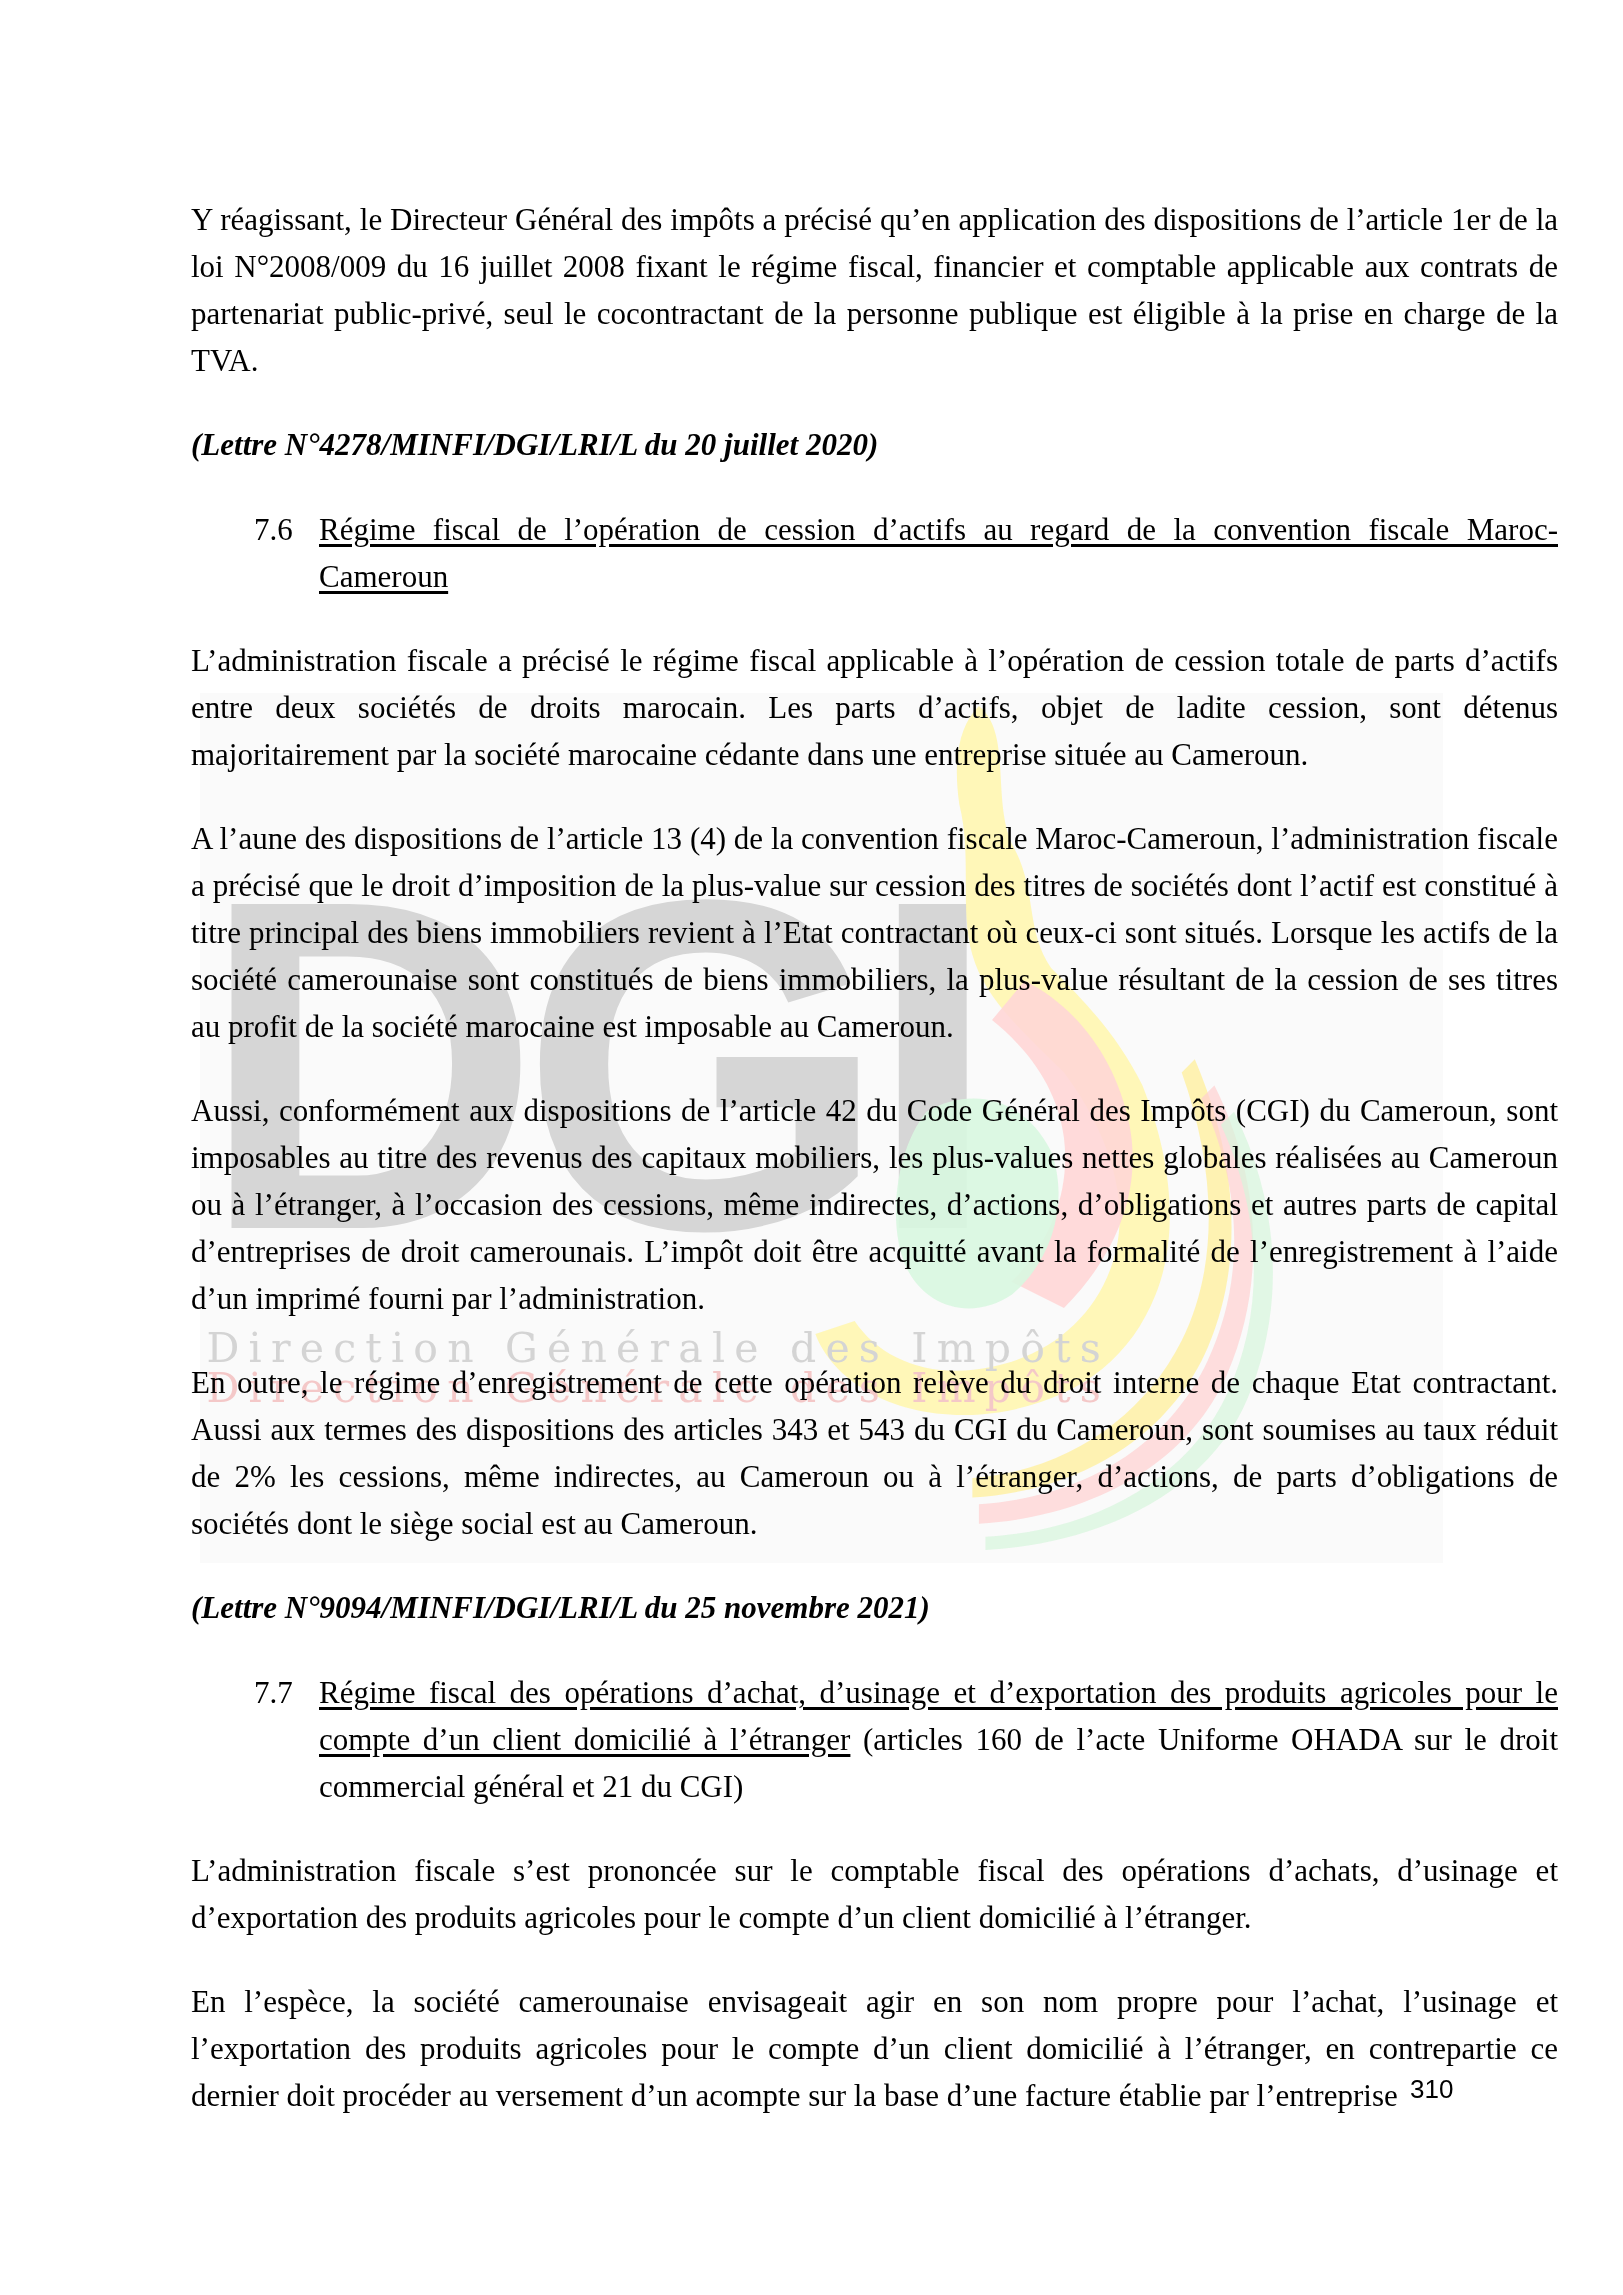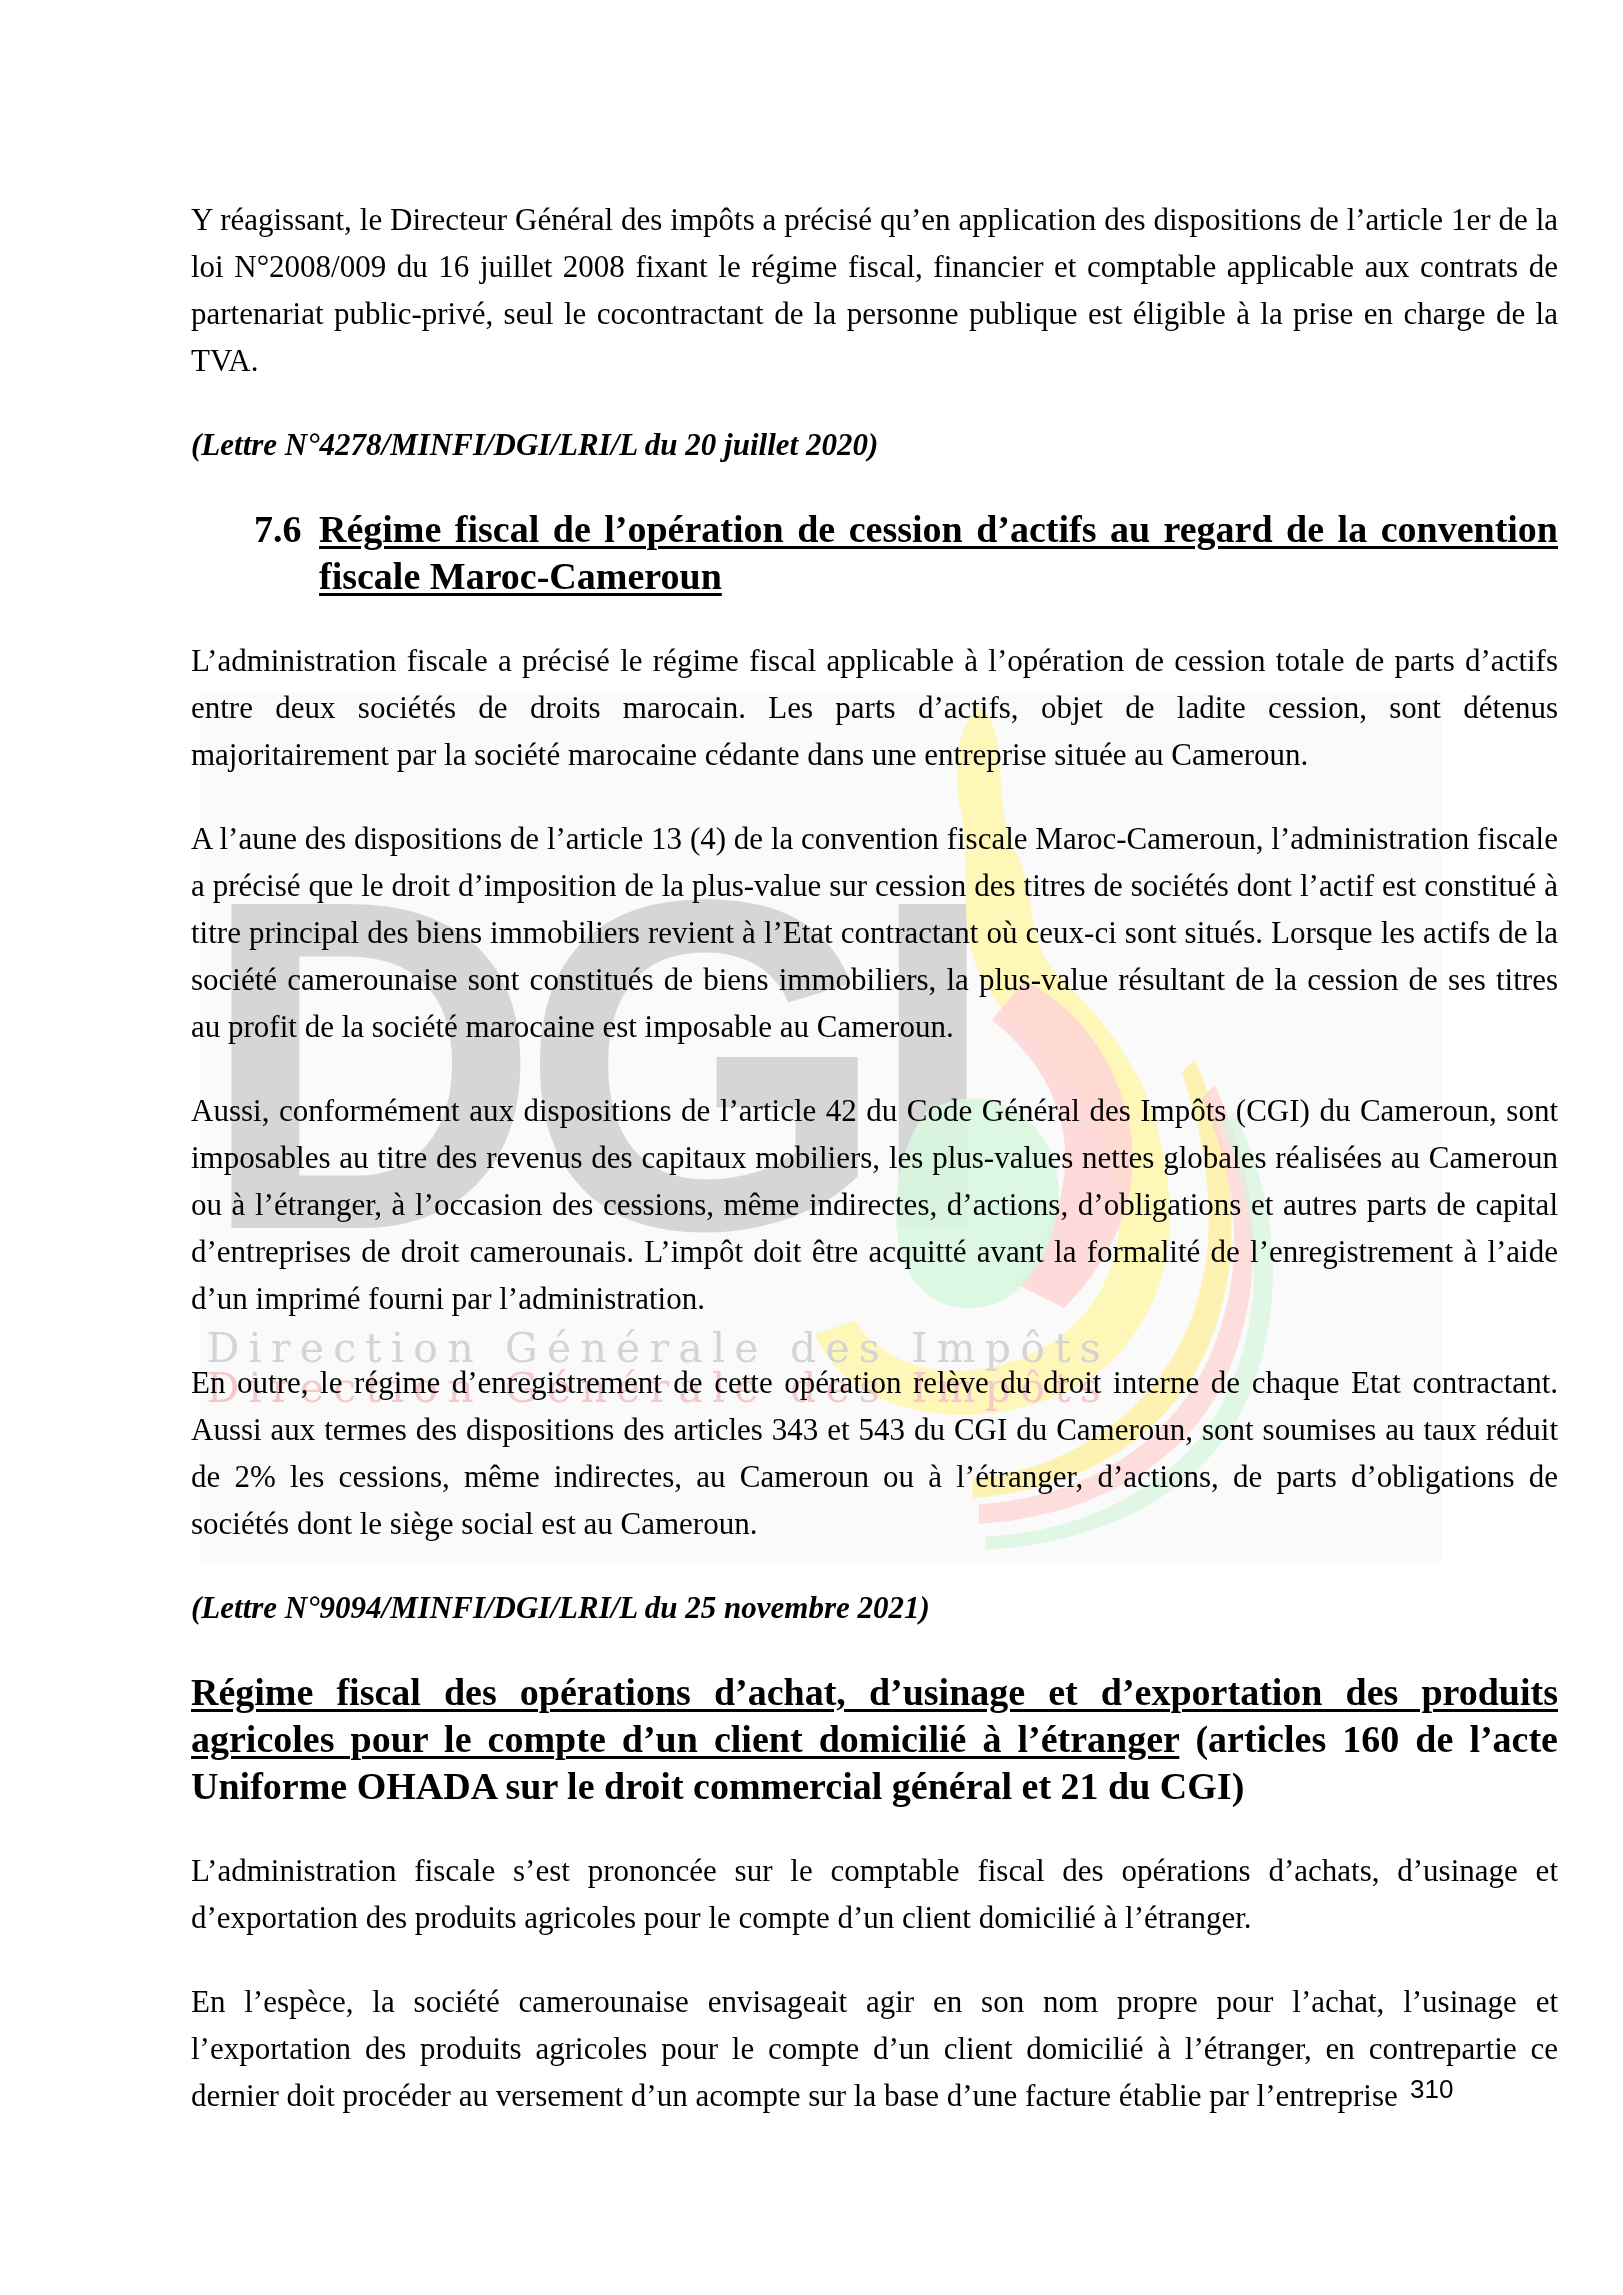--- a/index.html
+++ b/index.html
@@ -29,21 +29,21 @@
   .content { position: absolute; left: 191px; top: 196px; width: 1367px; z-index: 1; }
   .para {
     font-size: 31px; line-height: 47px; text-align: justify; margin: 0 0 37px 0;
   }
   .para.last { margin-bottom: 5px; }
   .ref {
     font-size: 31px; line-height: 47px; font-style: italic; font-weight: bold;
     margin: 0 0 38px 0;
   }
   .heading {
-    display: flex; font-size: 38px; line-height: 47px; font-weight: bold;
+    display: flex; font-size: 31px; line-height: 47px; font-weight: normal;
     margin: 0 0 37px 0;
   }
   .heading .num { width: 65px; flex: 0 0 65px; padding-left: 63px; }
   .heading .title { flex: 1; text-align: justify; }
   .heading .title u { text-decoration-thickness: 2.6px; text-underline-offset: 3.9px; }
   .page-number {
     position: absolute; left: 1410px; top: 2074px; z-index: 1;
     font-family: "Liberation Sans", sans-serif; font-size: 26px; color: #000;
   }
 </style>
@@ -74,20 +74,21 @@
     <span class="title"><u>Régime fiscal de l’opération de cession d’actifs au regard de la convention fiscale Maroc-Cameroun</u></span>
   </div>
 
   <p class="para">L’administration fiscale a précisé le régime fiscal applicable à l’opération de cession totale de parts d’actifs entre deux sociétés de droits marocain. Les parts d’actifs, objet de ladite cession, sont détenus majoritairement par la société marocaine cédante dans une entreprise située au Cameroun.</p>
   <p class="para">A l’aune des dispositions de l’article 13 (4) de la convention fiscale Maroc-Cameroun, l’administration fiscale a précisé que le droit d’imposition de la plus-value sur cession des titres de sociétés dont l’actif est constitué à titre principal des biens immobiliers revient à l’Etat contractant où ceux-ci sont situés. Lorsque les actifs de la société camerounaise sont constitués de biens immobiliers, la plus-value résultant de la cession de ses titres au profit de la société marocaine est imposable au Cameroun.</p>
   <p class="para">Aussi, conformément aux dispositions de l’article 42 du Code Général des Impôts (CGI) du Cameroun, sont imposables au titre des revenus des capitaux mobiliers, les plus-values nettes globales réalisées au Cameroun ou à l’étranger, à l’occasion des cessions, même indirectes, d’actions, d’obligations et autres parts de capital d’entreprises de droit camerounais. L’impôt doit être acquitté avant la formalité de l’enregistrement à l’aide d’un imprimé fourni par l’administration.</p>
   <p class="para">En outre, le régime d’enregistrement de cette opération relève du droit interne de chaque Etat contractant. Aussi aux termes des dispositions des articles 343 et 543 du CGI du Cameroun, sont soumises au taux réduit de 2% les cessions, même indirectes, au Cameroun ou à l’étranger, d’actions, de parts d’obligations de sociétés dont le siège social est au Cameroun.</p>
   <p class="ref">(Lettre N°9094/MINFI/DGI/LRI/L du 25 novembre 2021)</p>
 
   <div class="heading">
+    <span class="num">7.7</span>
     <span class="title"><u>Régime fiscal des opérations d’achat, d’usinage et d’exportation des produits agricoles pour le compte d’un client domicilié à l’étranger</u><span> (articles 160 de l’acte Uniforme OHADA sur le droit commercial général et 21 du CGI)</span></span>
   </div>
 
   <p class="para">L’administration fiscale s’est prononcée sur le comptable fiscal des opérations d’achats, d’usinage et d’exportation des produits agricoles pour le compte d’un client domicilié à l’étranger.</p>
   <p class="para last">En l’espèce, la société camerounaise envisageait agir en son nom propre pour l’achat, l’usinage et l’exportation des produits agricoles pour le compte d’un client domicilié à l’étranger, en contrepartie ce dernier doit procéder au versement d’un acompte sur la base d’une facture établie par l’entreprise</p>
 </div>
 
 <div class="page-number">310</div>
 
 

